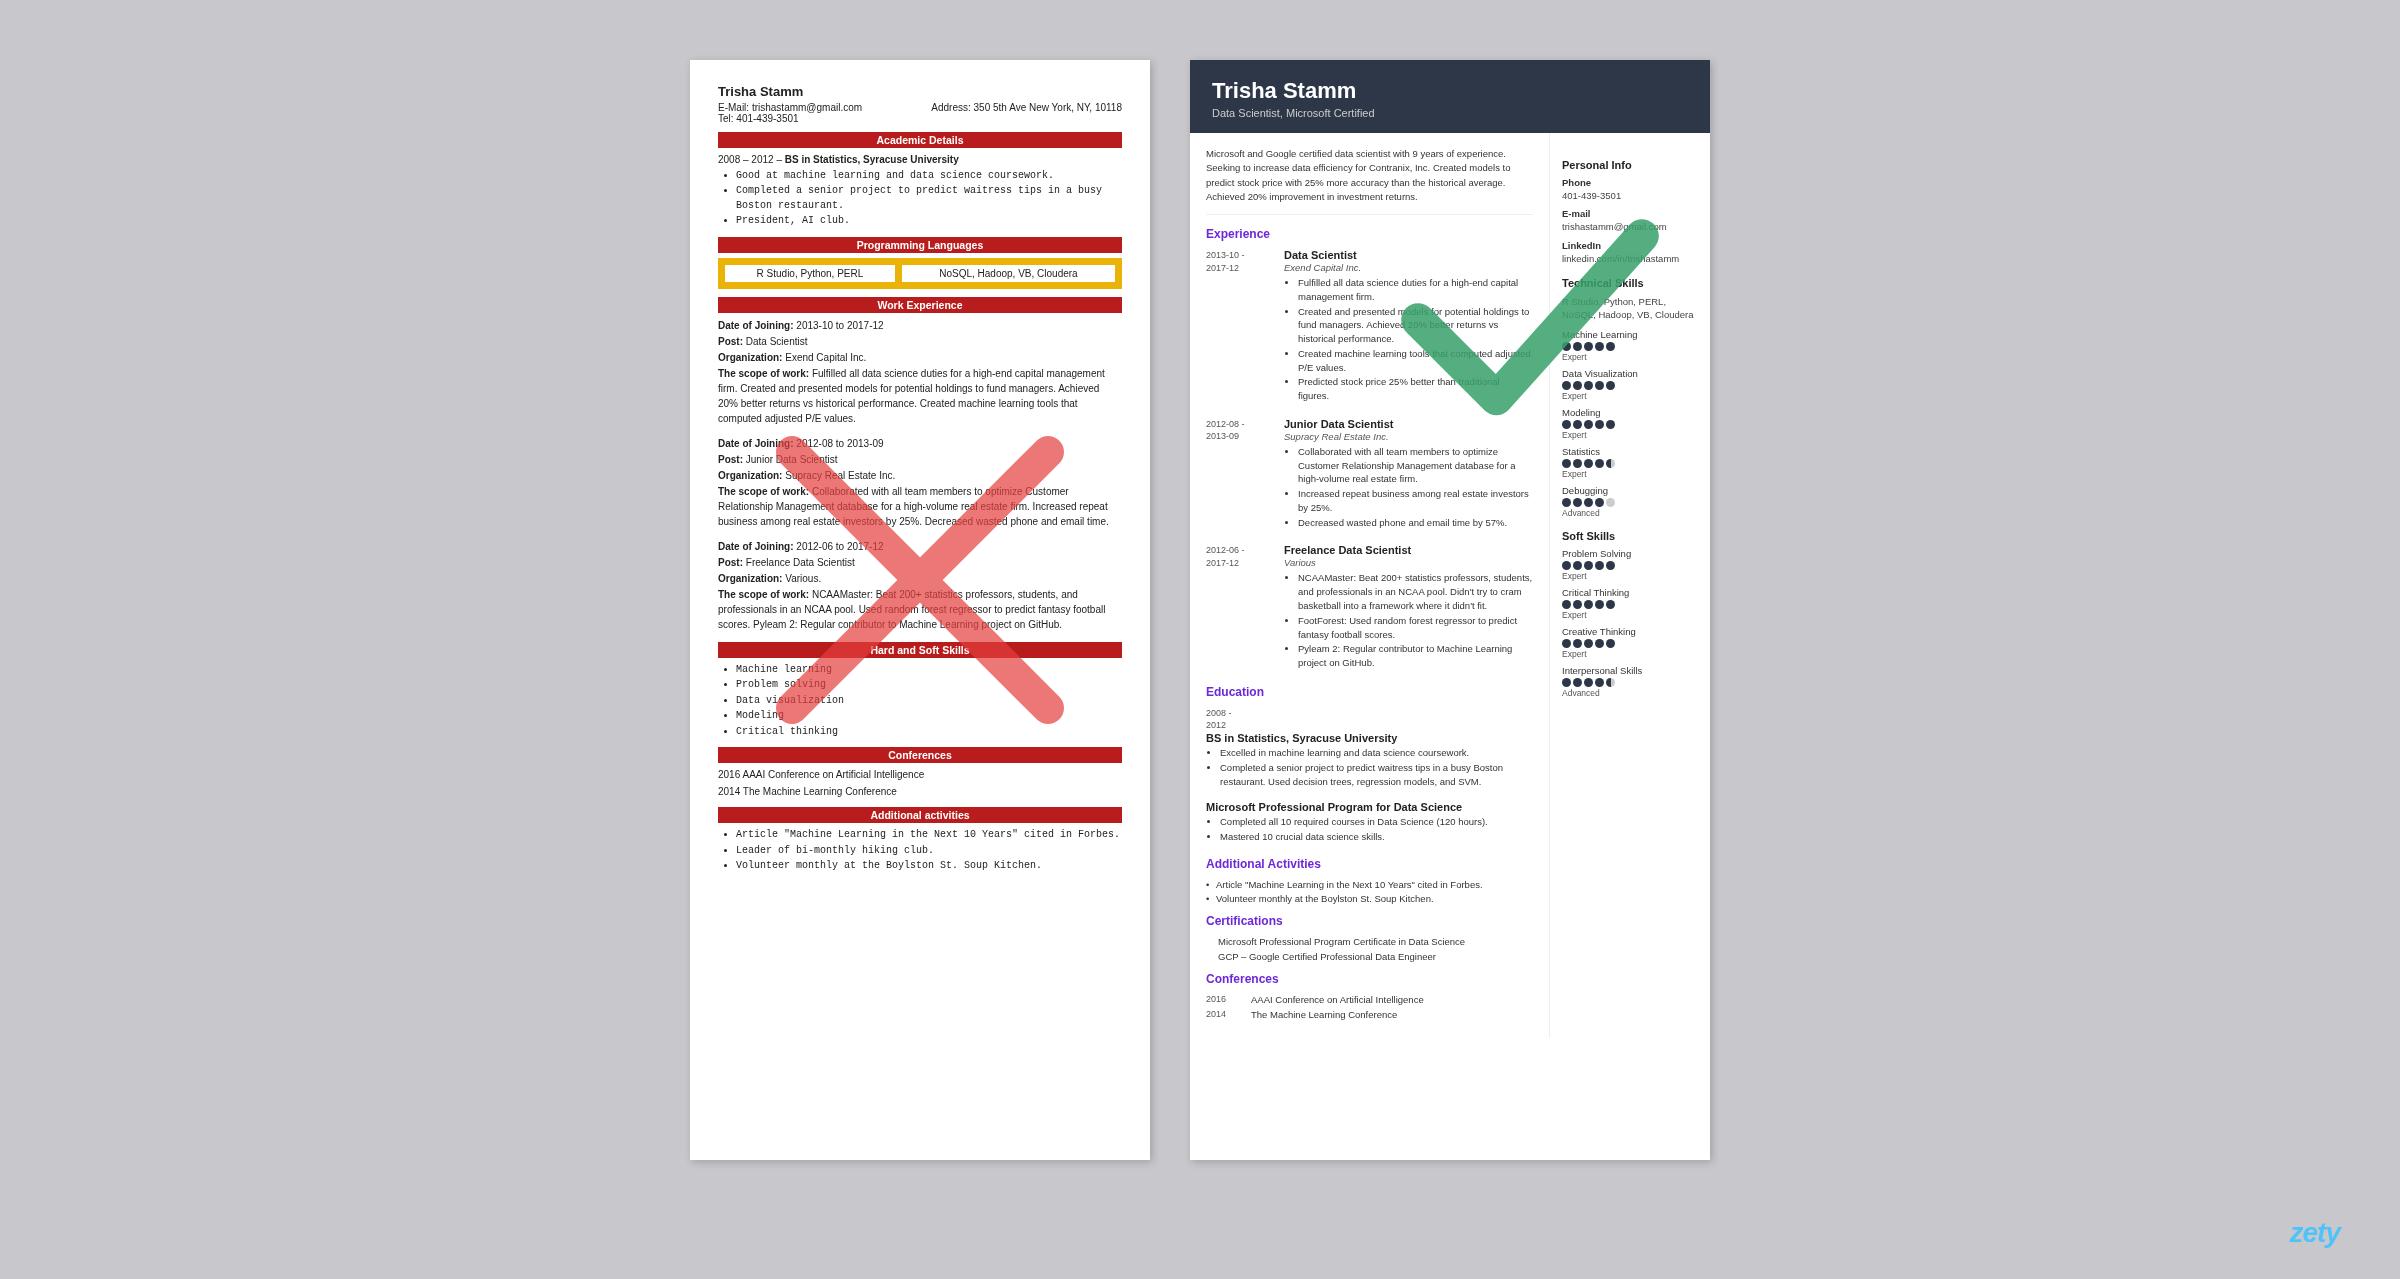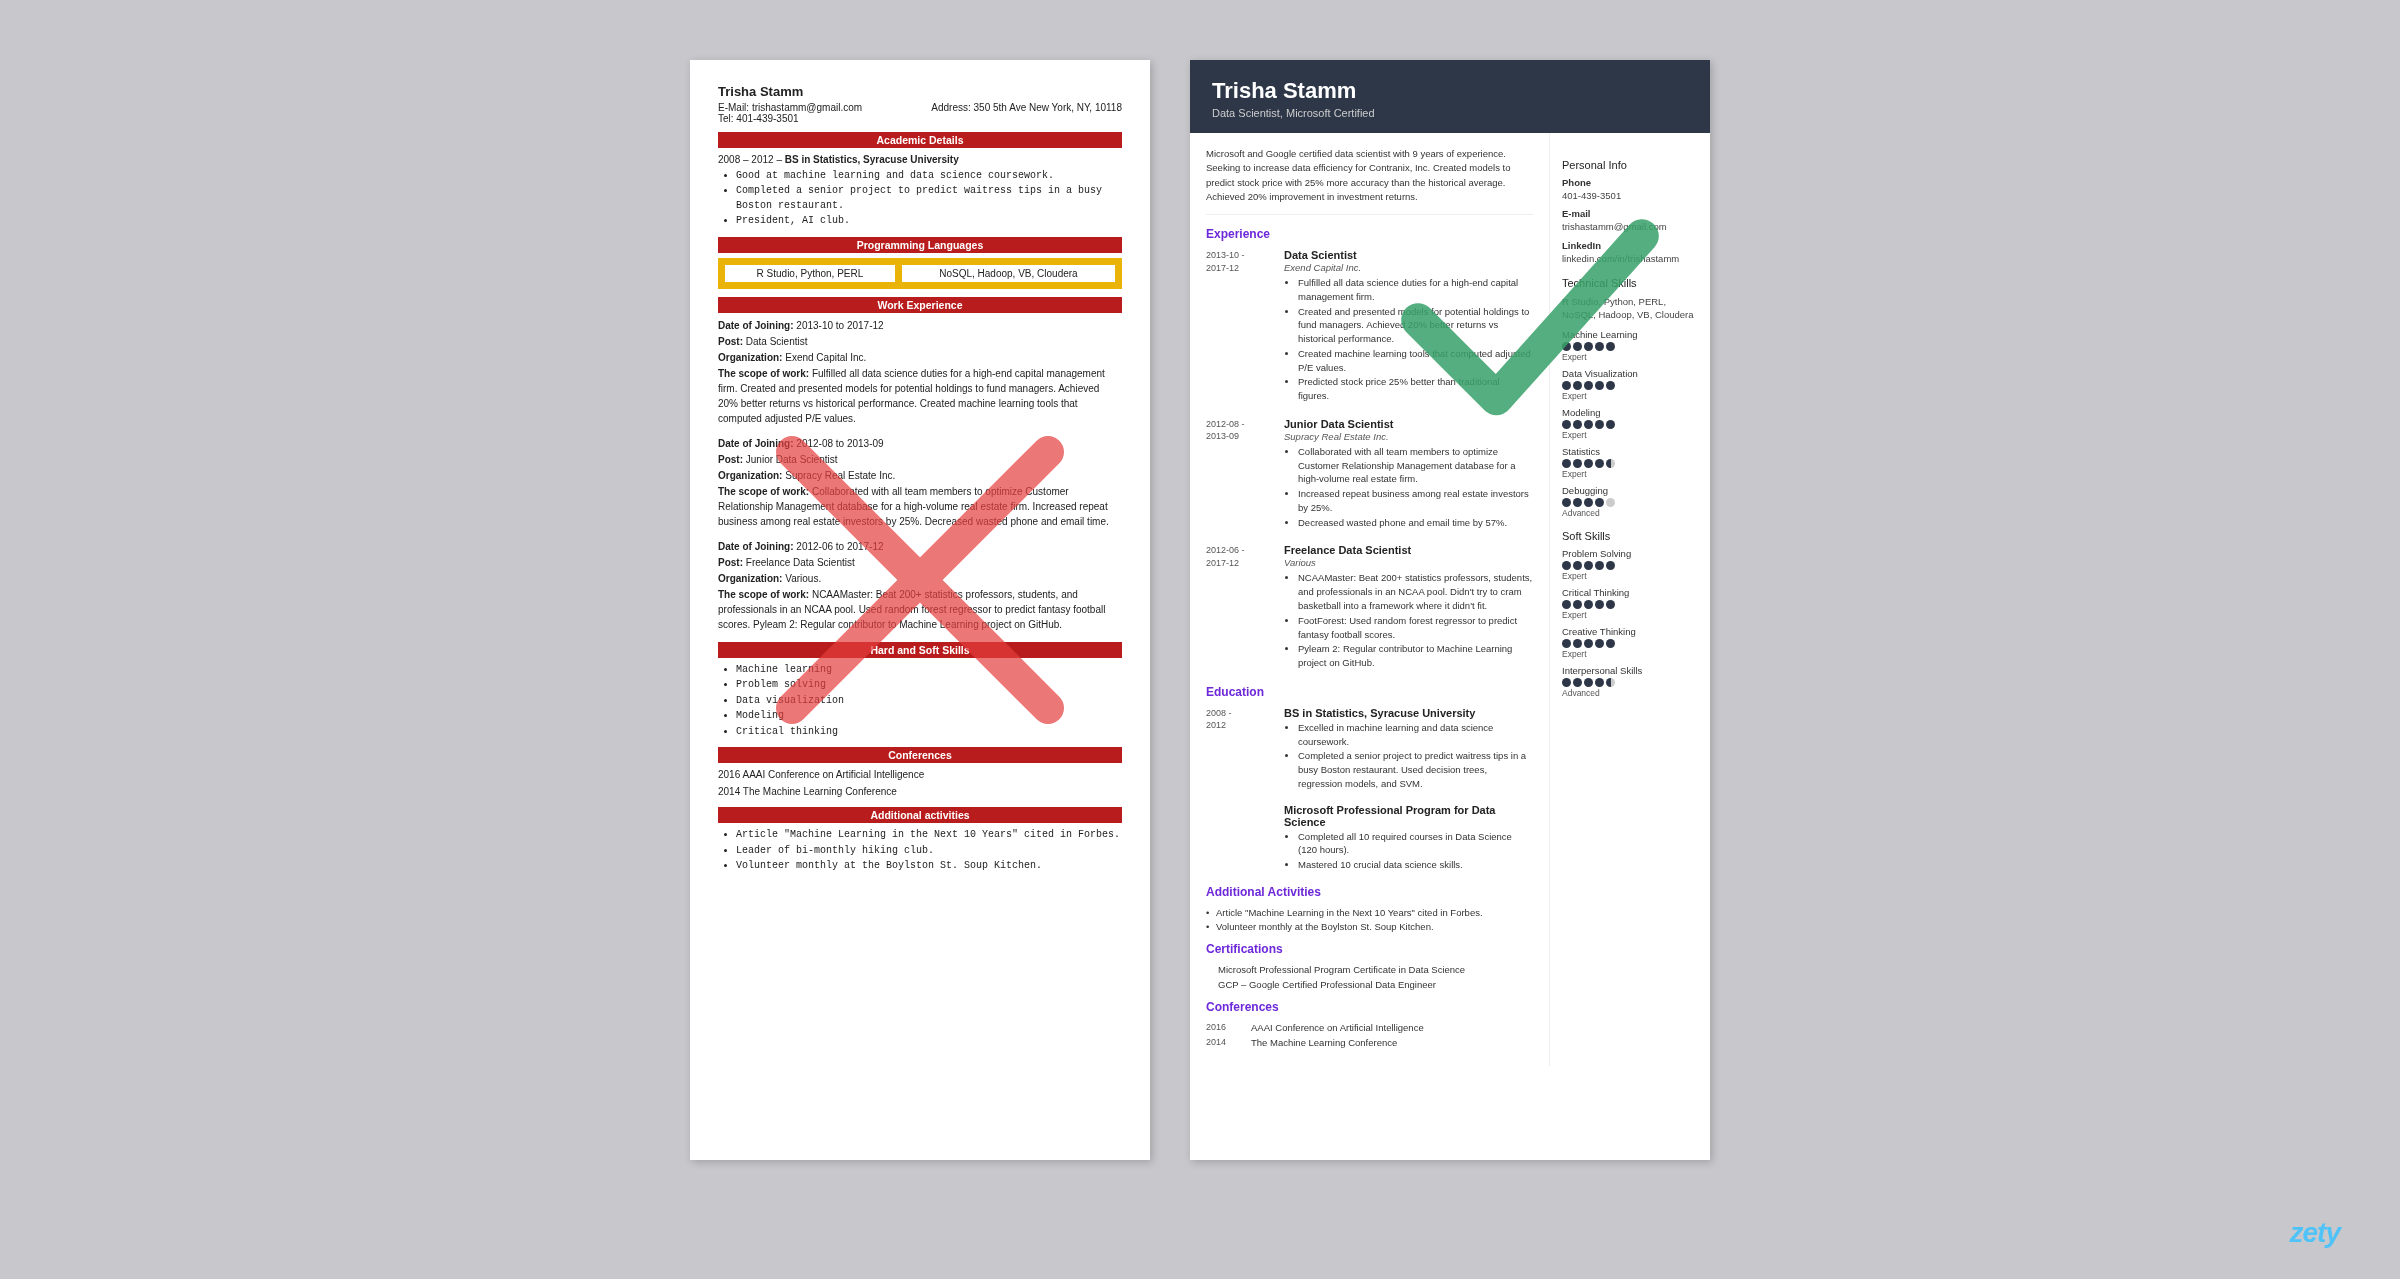--- a/index.html
+++ b/index.html
@@ -181,22 +181,22 @@
       padding-left: 14px;
     }
     .exp-content li {
       font-size: 9.5px;
       line-height: 1.45;
       margin-bottom: 1px;
       color: #333;
     }
     .edu-entry {
       display: flex;
-      gap: 10px;
       margin-bottom: 12px;
+      flex-direction: column;
     }
     .edu-date {
       font-size: 9px;
       color: #555;
       width: 68px;
       flex-shrink: 0;
       line-height: 1.4;
     }
     .edu-content { flex: 1; }
     .edu-content .deg-title {
@@ -230,21 +230,21 @@
       width: 35px;
       flex-shrink: 0;
     }
     .conf-name {
       font-size: 9.5px;
       color: #333;
     }
     
     .sidebar-section-title {
       font-size: 11px;
-      font-weight: normal;
+      font-weight: bold;
       color: #222;
       margin-bottom: 6px;
       margin-top: 12px;
     }
     .sidebar-info-label {
       font-size: 9.5px;
       font-weight: bold;
       color: #333;
       margin-bottom: 1px;
     }

